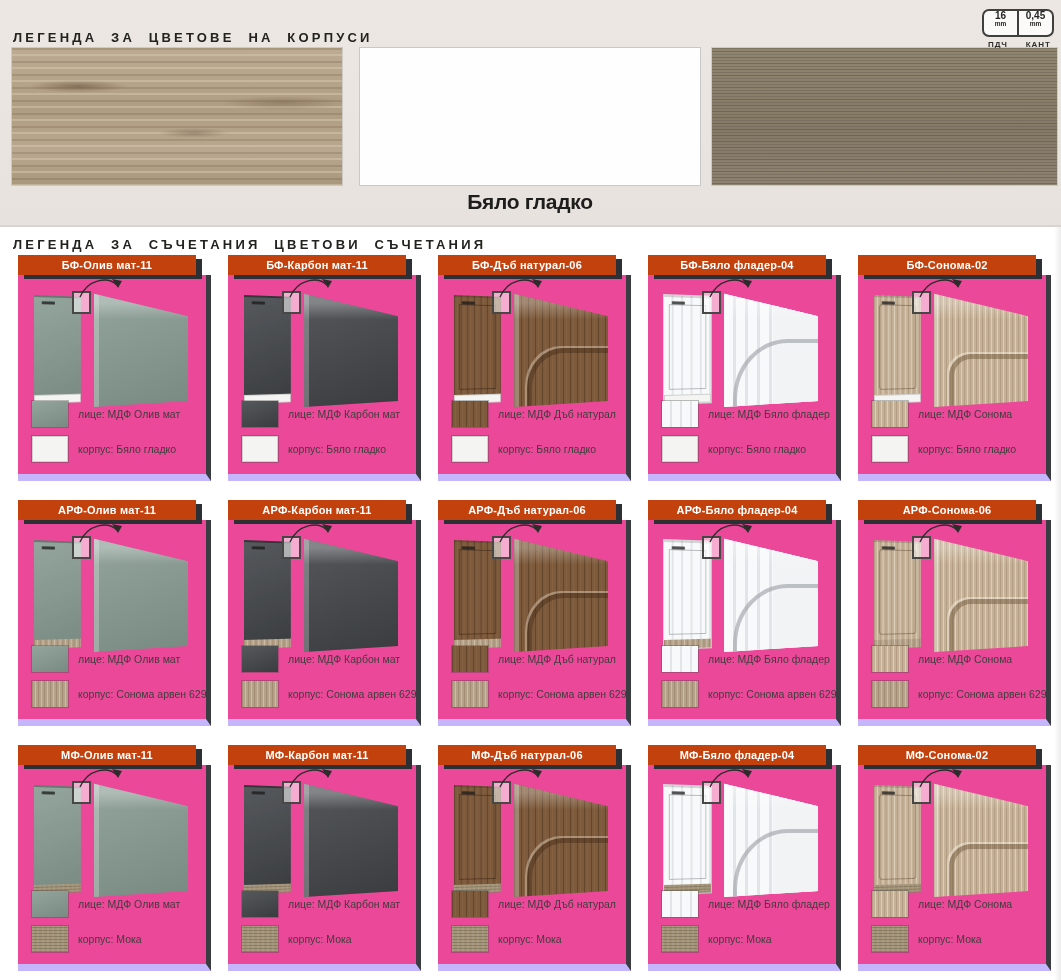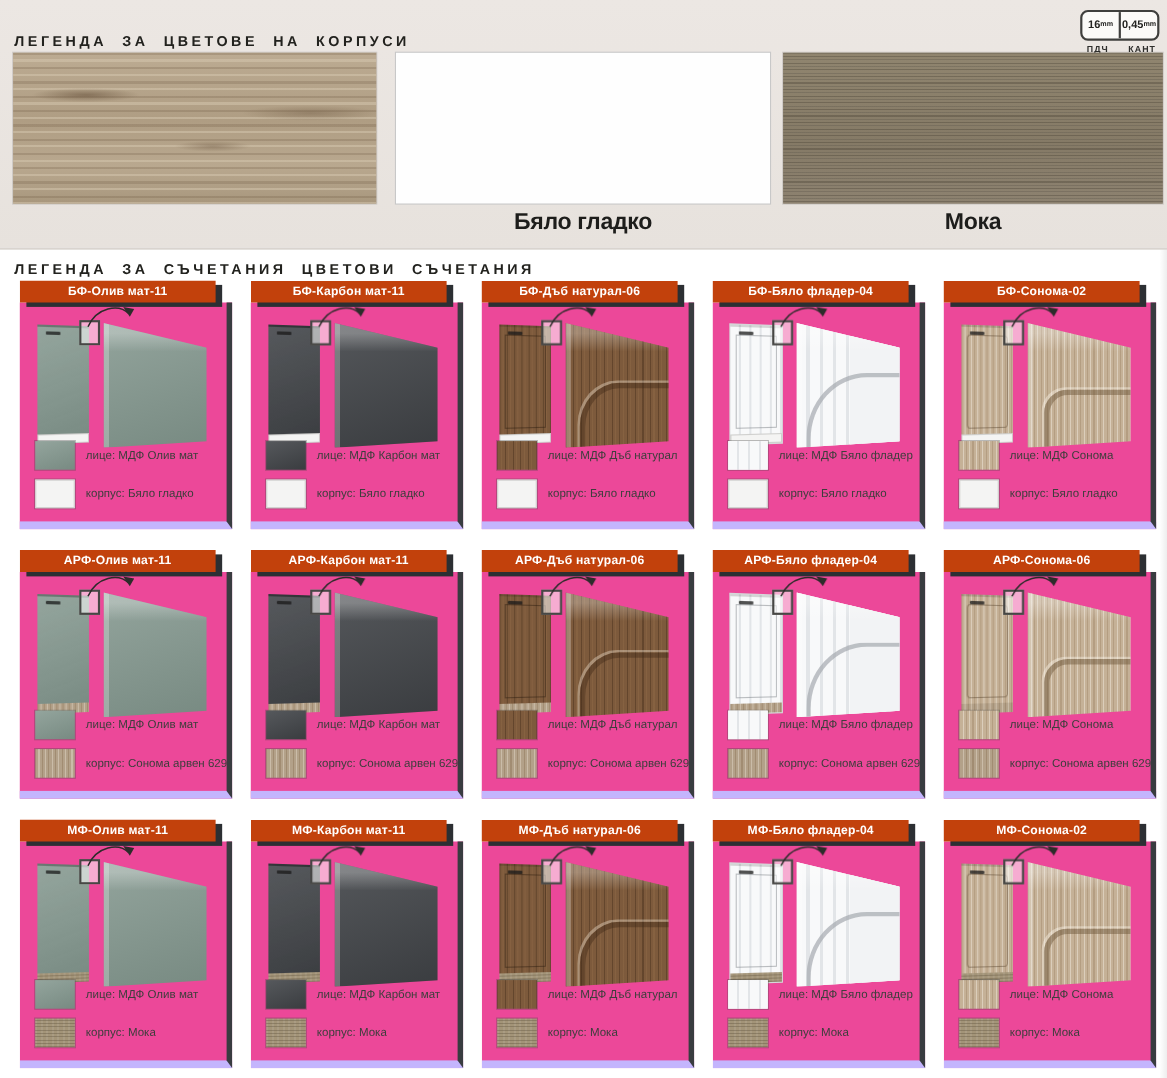--- a/index.html
+++ b/index.html
@@ -49,21 +49,21 @@
   .cap1 { left:12px;  width:330px; }
   .cap2 { left:360px; width:340px; }
   .cap3 { left:712px; width:345px; }
 
   
   .spec-wrap { position:absolute; right:7px; top:9px; width:72px; }
   .spec-box {
     display:flex; width:72px; height:28px; background:#fbfaf8;
     border:2px solid #3f3f3d; border-radius:7px; overflow:hidden;
   }
-  .spec-cell { flex:1; display:flex; flex-direction:row; align-items:center; justify-content:center; line-height:1; }
+  .spec-cell { flex:1; display:flex; flex-direction:column; align-items:center; line-height:1; }
   .spec-num  { font-size:10px; font-weight:bold; color:#242422; }
   .spec-unit { font-size:6.5px; font-weight:bold; color:#242422; }
   .spec-divider { width:2px; background:#3f3f3d; }
   .spec-labels {
     display:flex; justify-content:space-between; padding:3px 3px 0 6px;
     font-size:8px; font-weight:bold; letter-spacing:1px; color:#2e2e2c;
   }
 
   
   .grid {
@@ -191,21 +191,20 @@
         <span>ПДЧ</span>
         <span>КАНТ</span>
       </div>
     </div>
 
     <div class="top-swatch s1 tex-sonoma-top" style="background-color: rgb(180, 162, 137);"></div>
     <div class="top-swatch s2" style="background-color: rgb(254, 254, 254);"></div>
     <div class="top-swatch s3 tex-mocha-top" style="background-color: rgb(139, 128, 112);"></div>
 
     <div class="swatch-caption cap2">Бяло гладко</div>
-    <div class="swatch-caption cap3">Мока</div>
   </header>
 
   <h2 class="section-title title-2">ЛЕГЕНДА ЗА СЪЧЕТАНИЯ ЦВЕТОВИ СЪЧЕТАНИЯ</h2>
 
   <div class="grid" id="cards-grid">
   <div class="card face-oliv body-white style-slab" style="--face: #82968d; --body: #f4f4f3;">
     <div class="card-header">
       <span class="card-title">БФ-Олив мат-11</span>
     </div>
     <div class="card-body">

